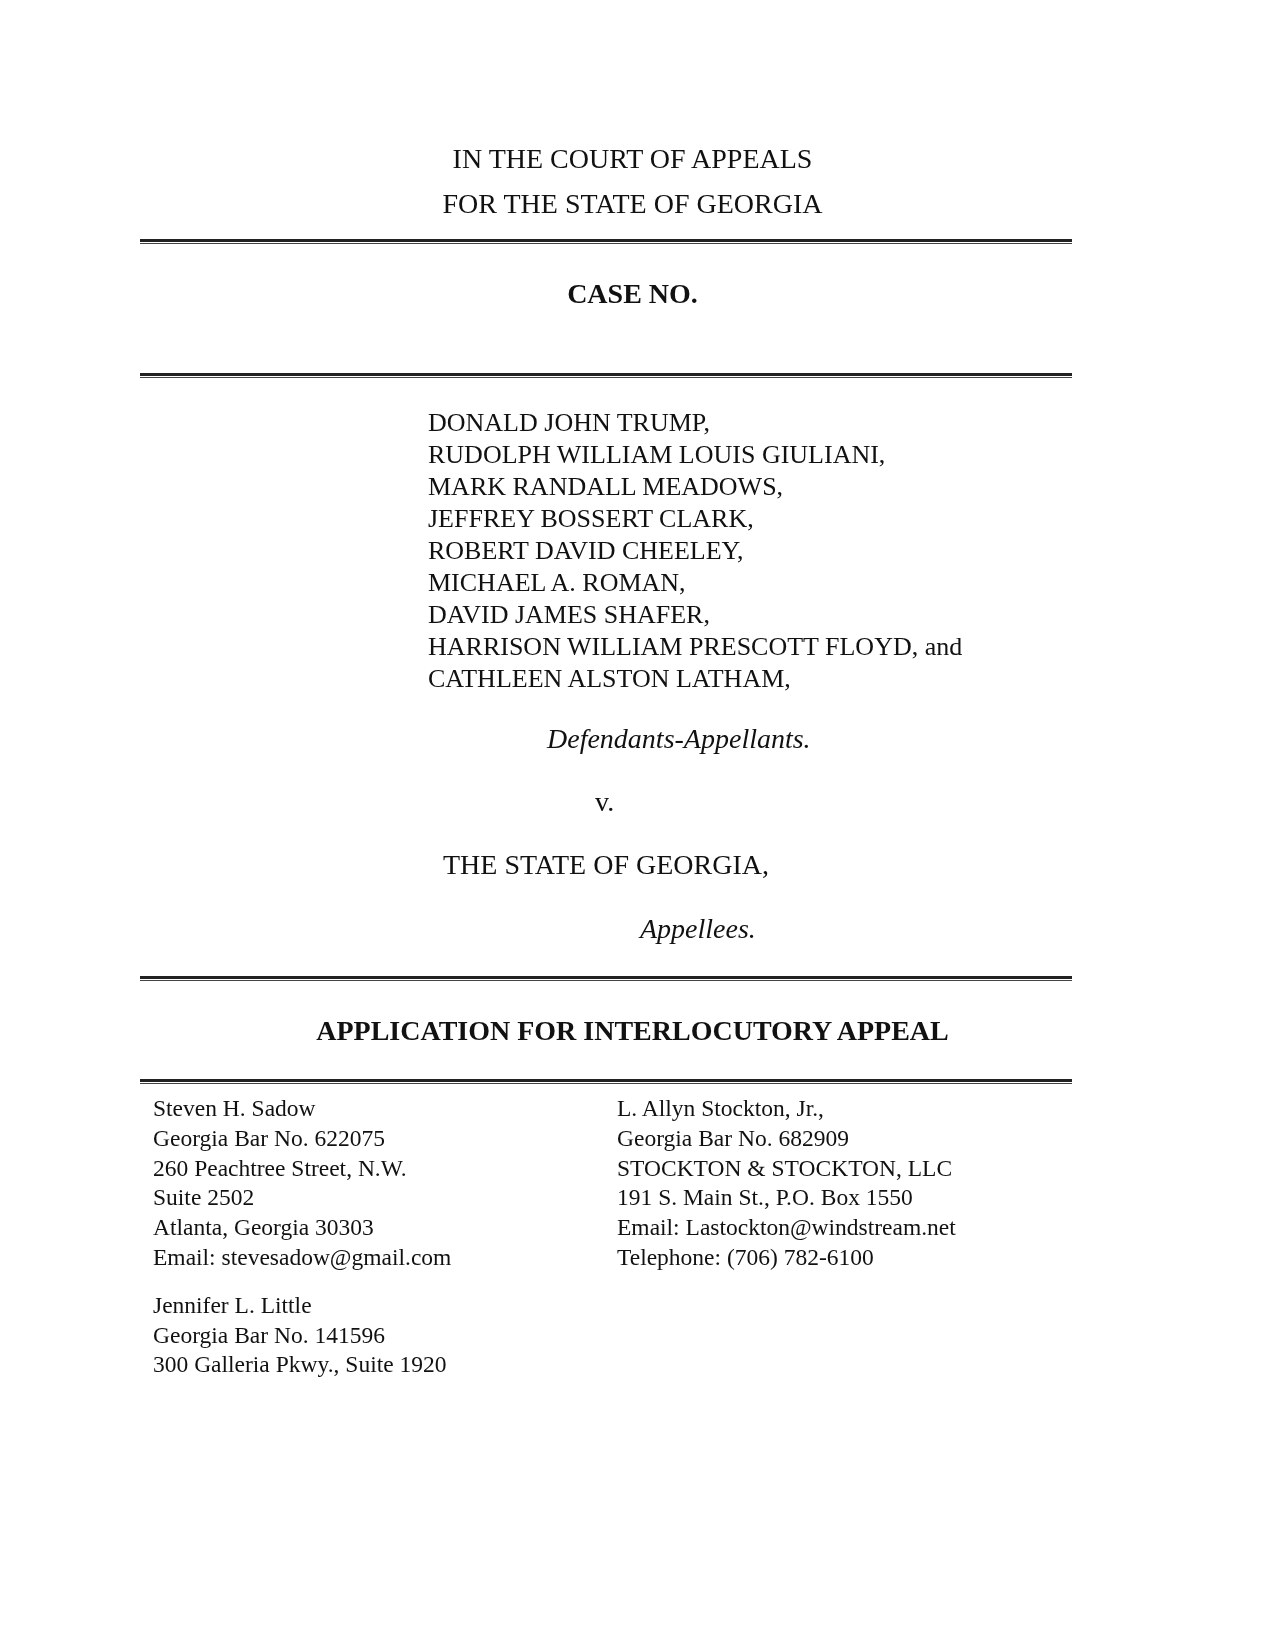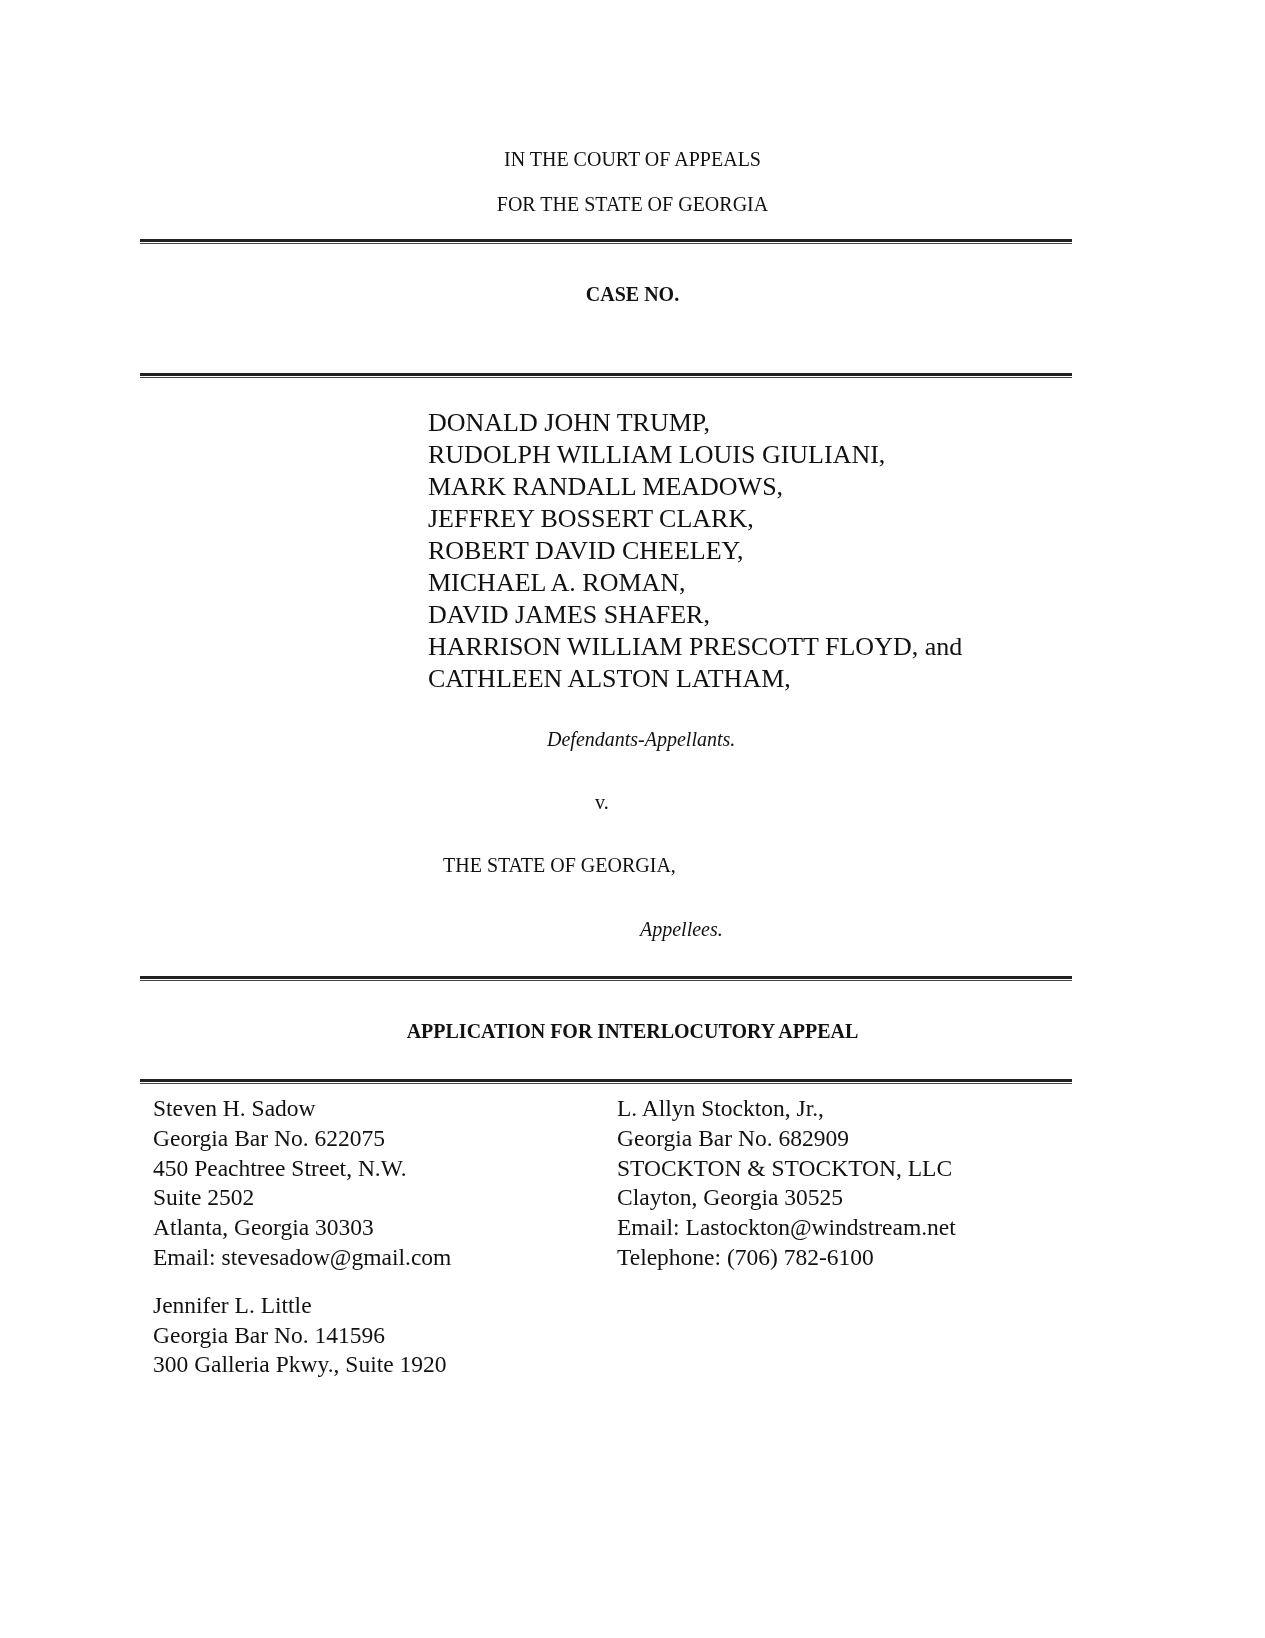--- a/index.html
+++ b/index.html
@@ -1,19 +1,19 @@
 <!DOCTYPE html>
 <html><head>
 <meta charset="utf-8">
 <style>
   html, body { margin: 0; padding: 0; background: #ffffff; }
   body { width: 1265px; height: 1638px; position: relative; overflow: hidden;
          font-family: "Liberation Serif", "DejaVu Serif", serif; color: #111111; }
   .abs { position: absolute; }
-  .line { font-size: 20px; line-height: 32px; white-space: nowrap; }
+  .line { font-size: 28px; line-height: 32px; white-space: nowrap; }
   .center { left: 0; width: 1265px; text-align: center; }
   .rule { position: absolute; left: 140px; width: 932px; height: 6px; }
   .rule .thick { position: absolute; left: 0; right: 0; top: 0; height: 3px; background: #222; }
   .rule .thin { position: absolute; left: 0; right: 0; top: 4px; height: 1px; background: #444; }
   .bold { font-weight: bold; }
   .italic { font-style: italic; }
   .party-list { left: 428px; top: 407px; }
   .party-list div { font-size: 26px; line-height: 32px; white-space: nowrap; }
   .counsel { font-size: 23.5px; line-height: 29.8px; white-space: nowrap; }
   .counsel .block { margin-bottom: 18px; }
@@ -65,34 +65,34 @@
 
 <div class="rule" style="top:1079px;">
     <div class="thick"></div>
     <div class="thin"></div>
   </div>
 
 <div class="abs counsel" style="left:153px; top:1094px;">
   <div class="block">
     <div>Steven H. Sadow</div>
     <div>Georgia Bar No. 622075</div>
-    <div>450 Peachtree Street, N.W.</div>
+    <div>260 Peachtree Street, N.W.</div>
     <div>Suite 2502</div>
     <div>Atlanta, Georgia 30303</div>
     <div>Email: stevesadow@gmail.com</div>
   </div>
   <div class="block">
     <div>Jennifer L. Little</div>
     <div>Georgia Bar No. 141596</div>
     <div>300 Galleria Pkwy., Suite 1920</div>
   </div>
 </div>
 
 <div class="abs counsel" style="left:617px; top:1094px;">
   <div class="block">
     <div>L. Allyn Stockton, Jr.,</div>
     <div>Georgia Bar No. 682909</div>
     <div>STOCKTON &amp; STOCKTON, LLC</div>
-    <div>Clayton, Georgia 30525</div>
+    <div>191 S. Main St., P.O. Box 1550</div>
     <div>Email: Lastockton@windstream.net</div>
     <div>Telephone: (706) 782-6100</div>
   </div>
 </div>
 
 </body></html>

